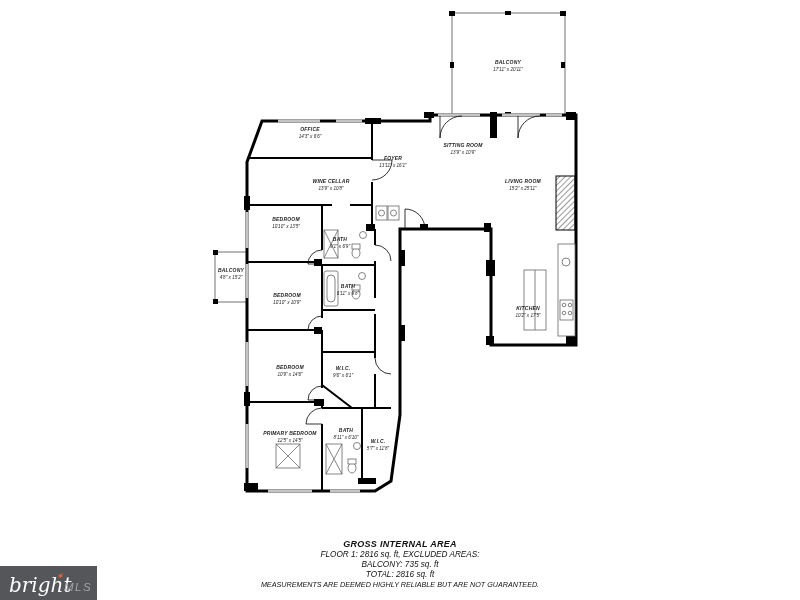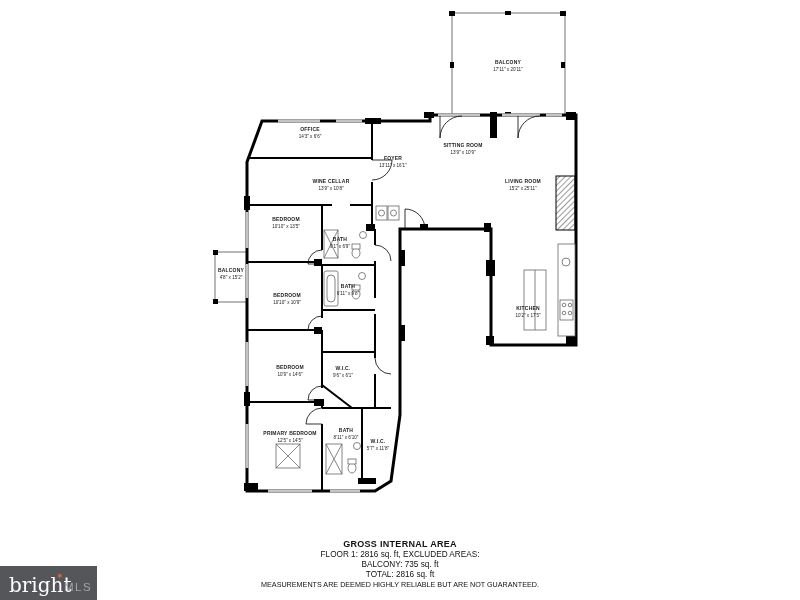--- a/index.html
+++ b/index.html
@@ -1,17 +1,17 @@
 <!DOCTYPE html>
 <html><head>
 <meta charset="utf-8">
 <style>
   html,body{margin:0;padding:0;background:#ffffff;}
   .canvas{position:relative;width:700px;height:600px;background:#ffffff;overflow:hidden;
-          font-family:"Liberation Sans",sans-serif;}
+          font-family:"Liberation Sans",sans-serif;font-style:italic;}
   svg{display:block;}
   .labels text{text-anchor:middle;fill:#222;}
   .room-name{font-size:5px;font-weight:bold;letter-spacing:.2px;}
   .room-dims{font-size:4.6px;fill:#333;}
   .footer text{text-anchor:middle;fill:#111;}
   .f-title{font-size:9px;font-weight:bold;letter-spacing:.3px;}
   .f-line{font-size:8.2px;}
   .f-disc{font-size:7.2px;}
   .logo-brand{font-family:"DejaVu Serif",serif;font-size:20px;fill:#ffffff;}
   .logo-suffix{font-size:11.5px;fill:#a2a4a7;letter-spacing:1.5px;}

